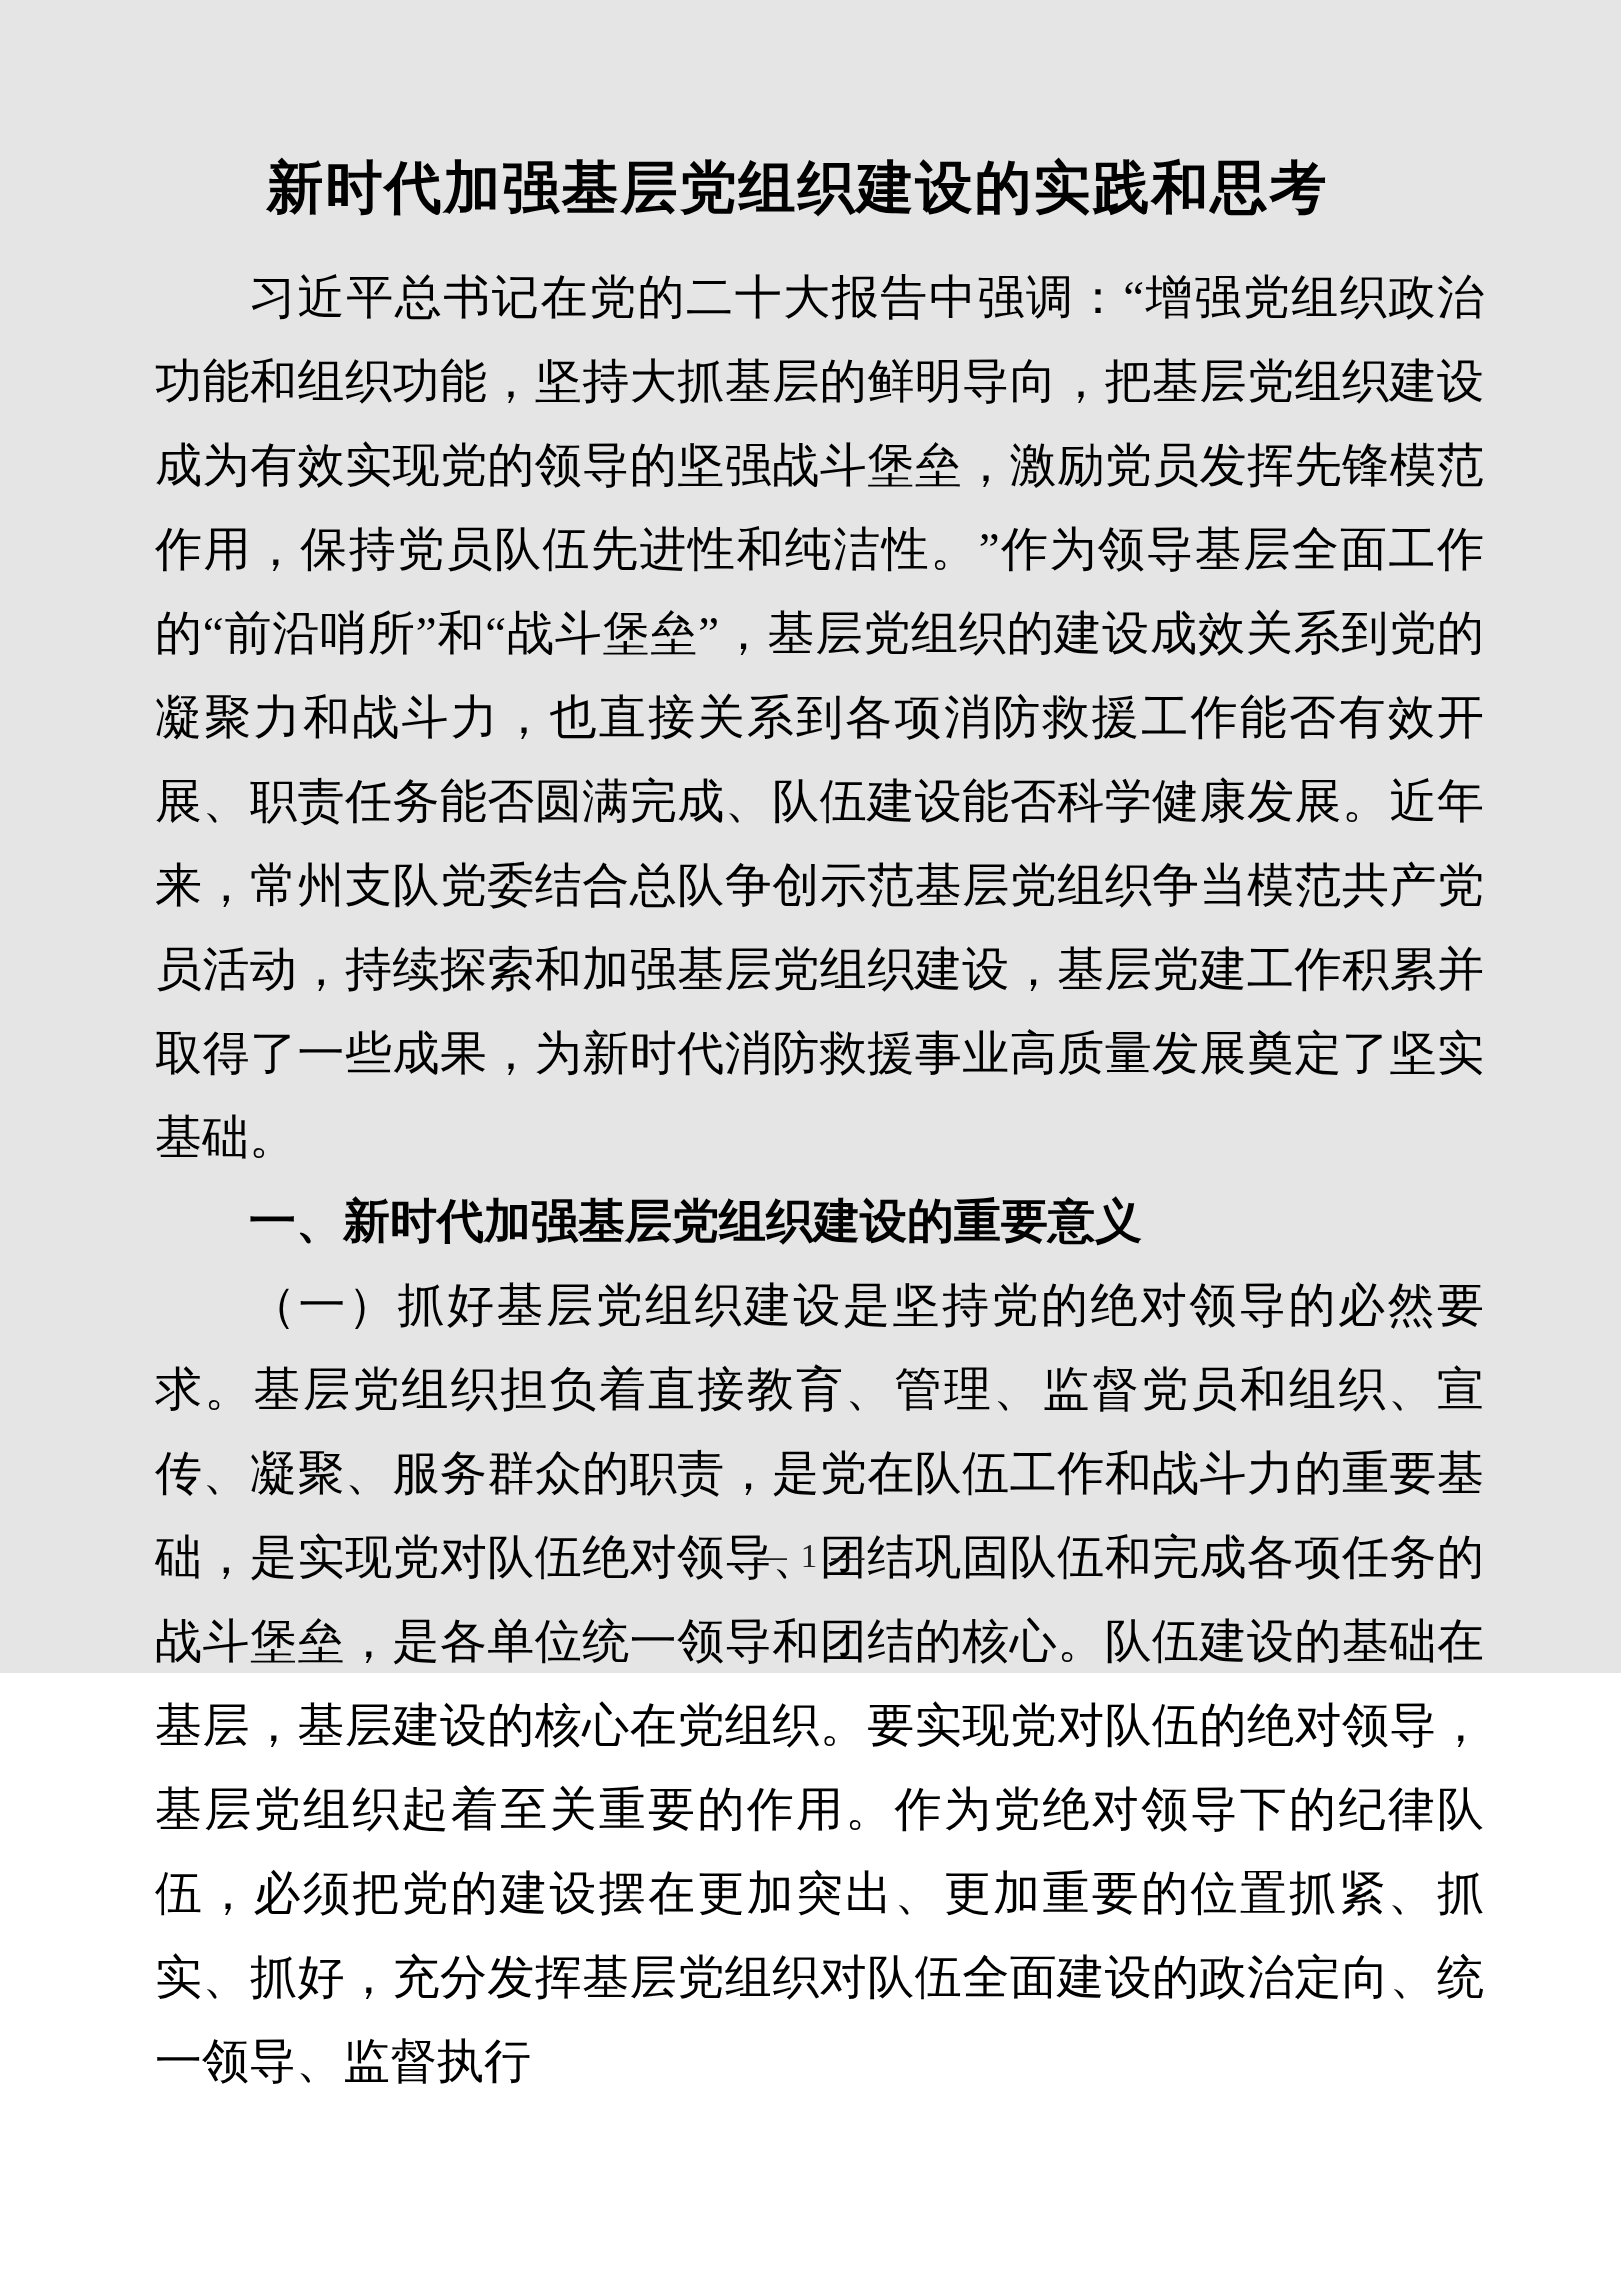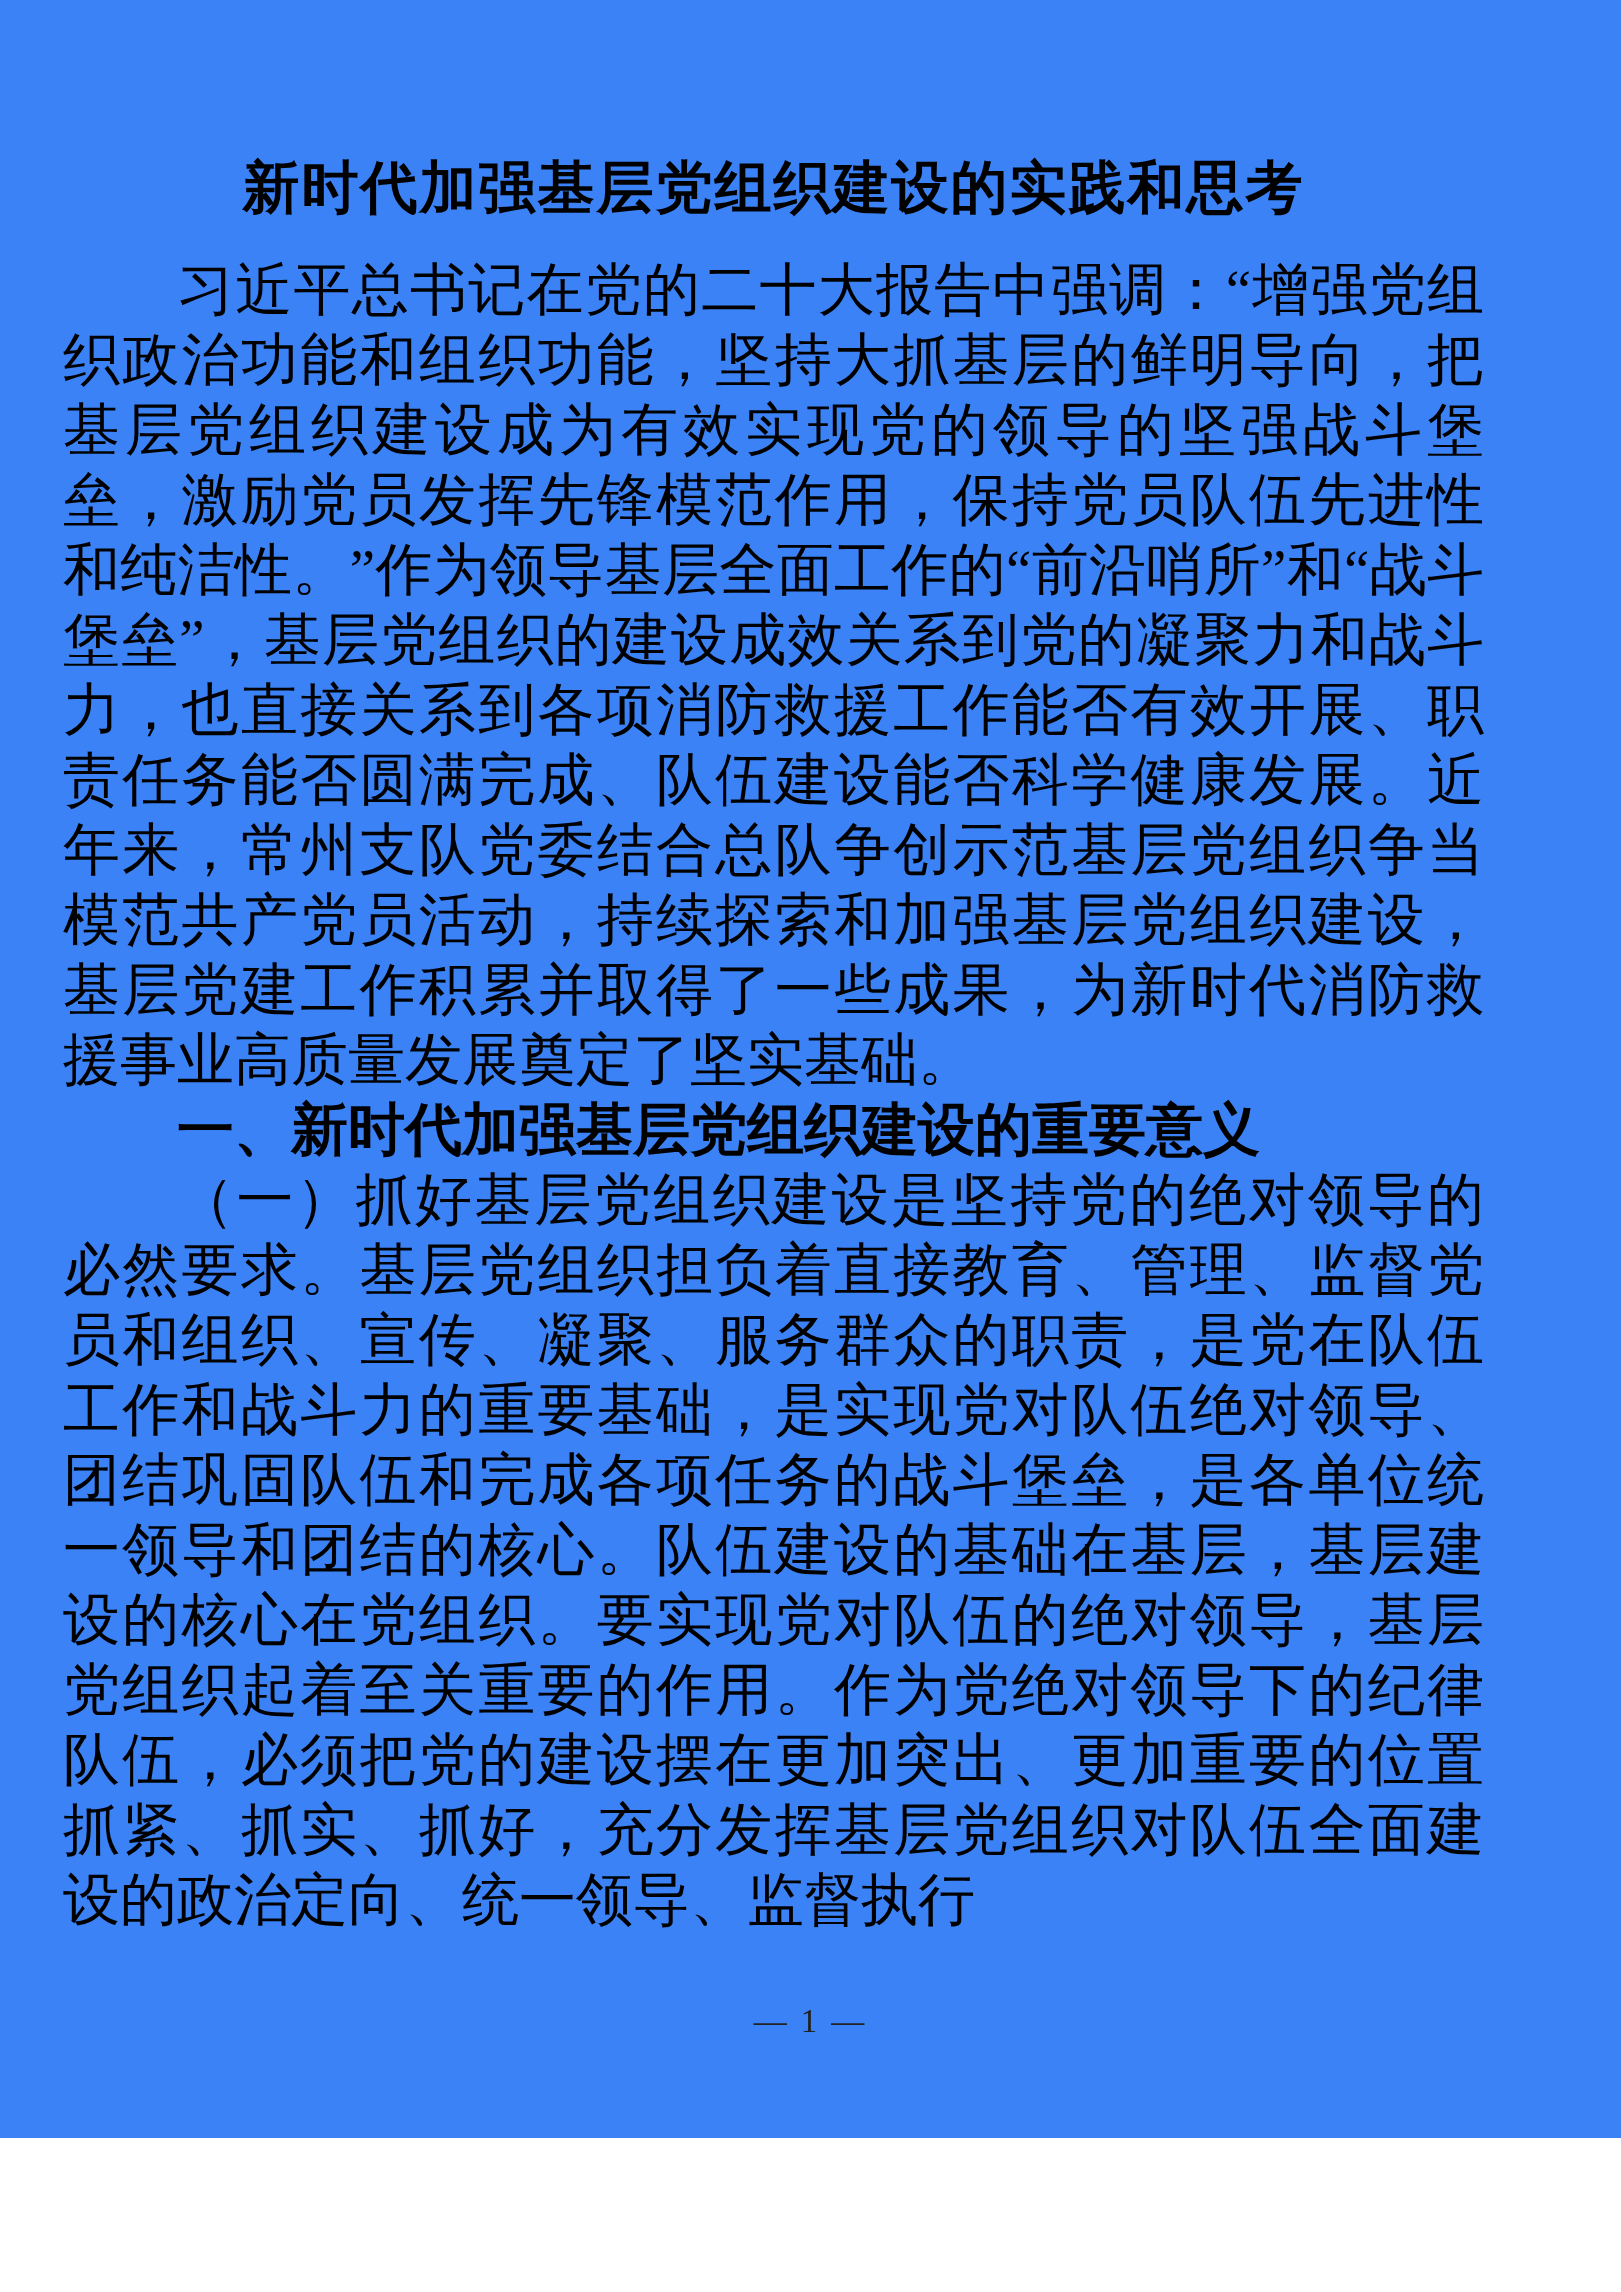--- a/index.html
+++ b/index.html
@@ -13,39 +13,40 @@
     height: 2293px;
     position: relative;
     font-family: "Liberation Serif", "DejaVu Serif", serif;
     color: #000000;
   }
   .page {
     position: absolute;
     top: 0;
     left: 0;
     width: 1621px;
-    height: 2138px;
-    background: #3b82f6;
-    padding: 147px 137px 0 63px;
+    height: 1673px;
+    background: #e5e5e5;
+    padding: 147px 137px 0 111px;
   }
   .doc-title {
     margin: 0 0 25.5px 0;
     font-size: 57px;
     font-weight: bold;
     text-align: center;
     letter-spacing: 2px;
     line-height: 82px;
     white-space: nowrap;
   }
   .body-text {
-    font-size: 57px;
-    line-height: 70px;
+    font-size: 47px;
+    line-height: 84px;
     text-align: justify;
     text-justify: inter-ideograph;
     letter-spacing: 0;
+    margin-left: 44px;
   }
   .para {
     margin: 0;
     text-indent: 2em;
   }
   .section-heading {
     margin: 0;
     text-indent: 2em;
     font-weight: bold;
   }

